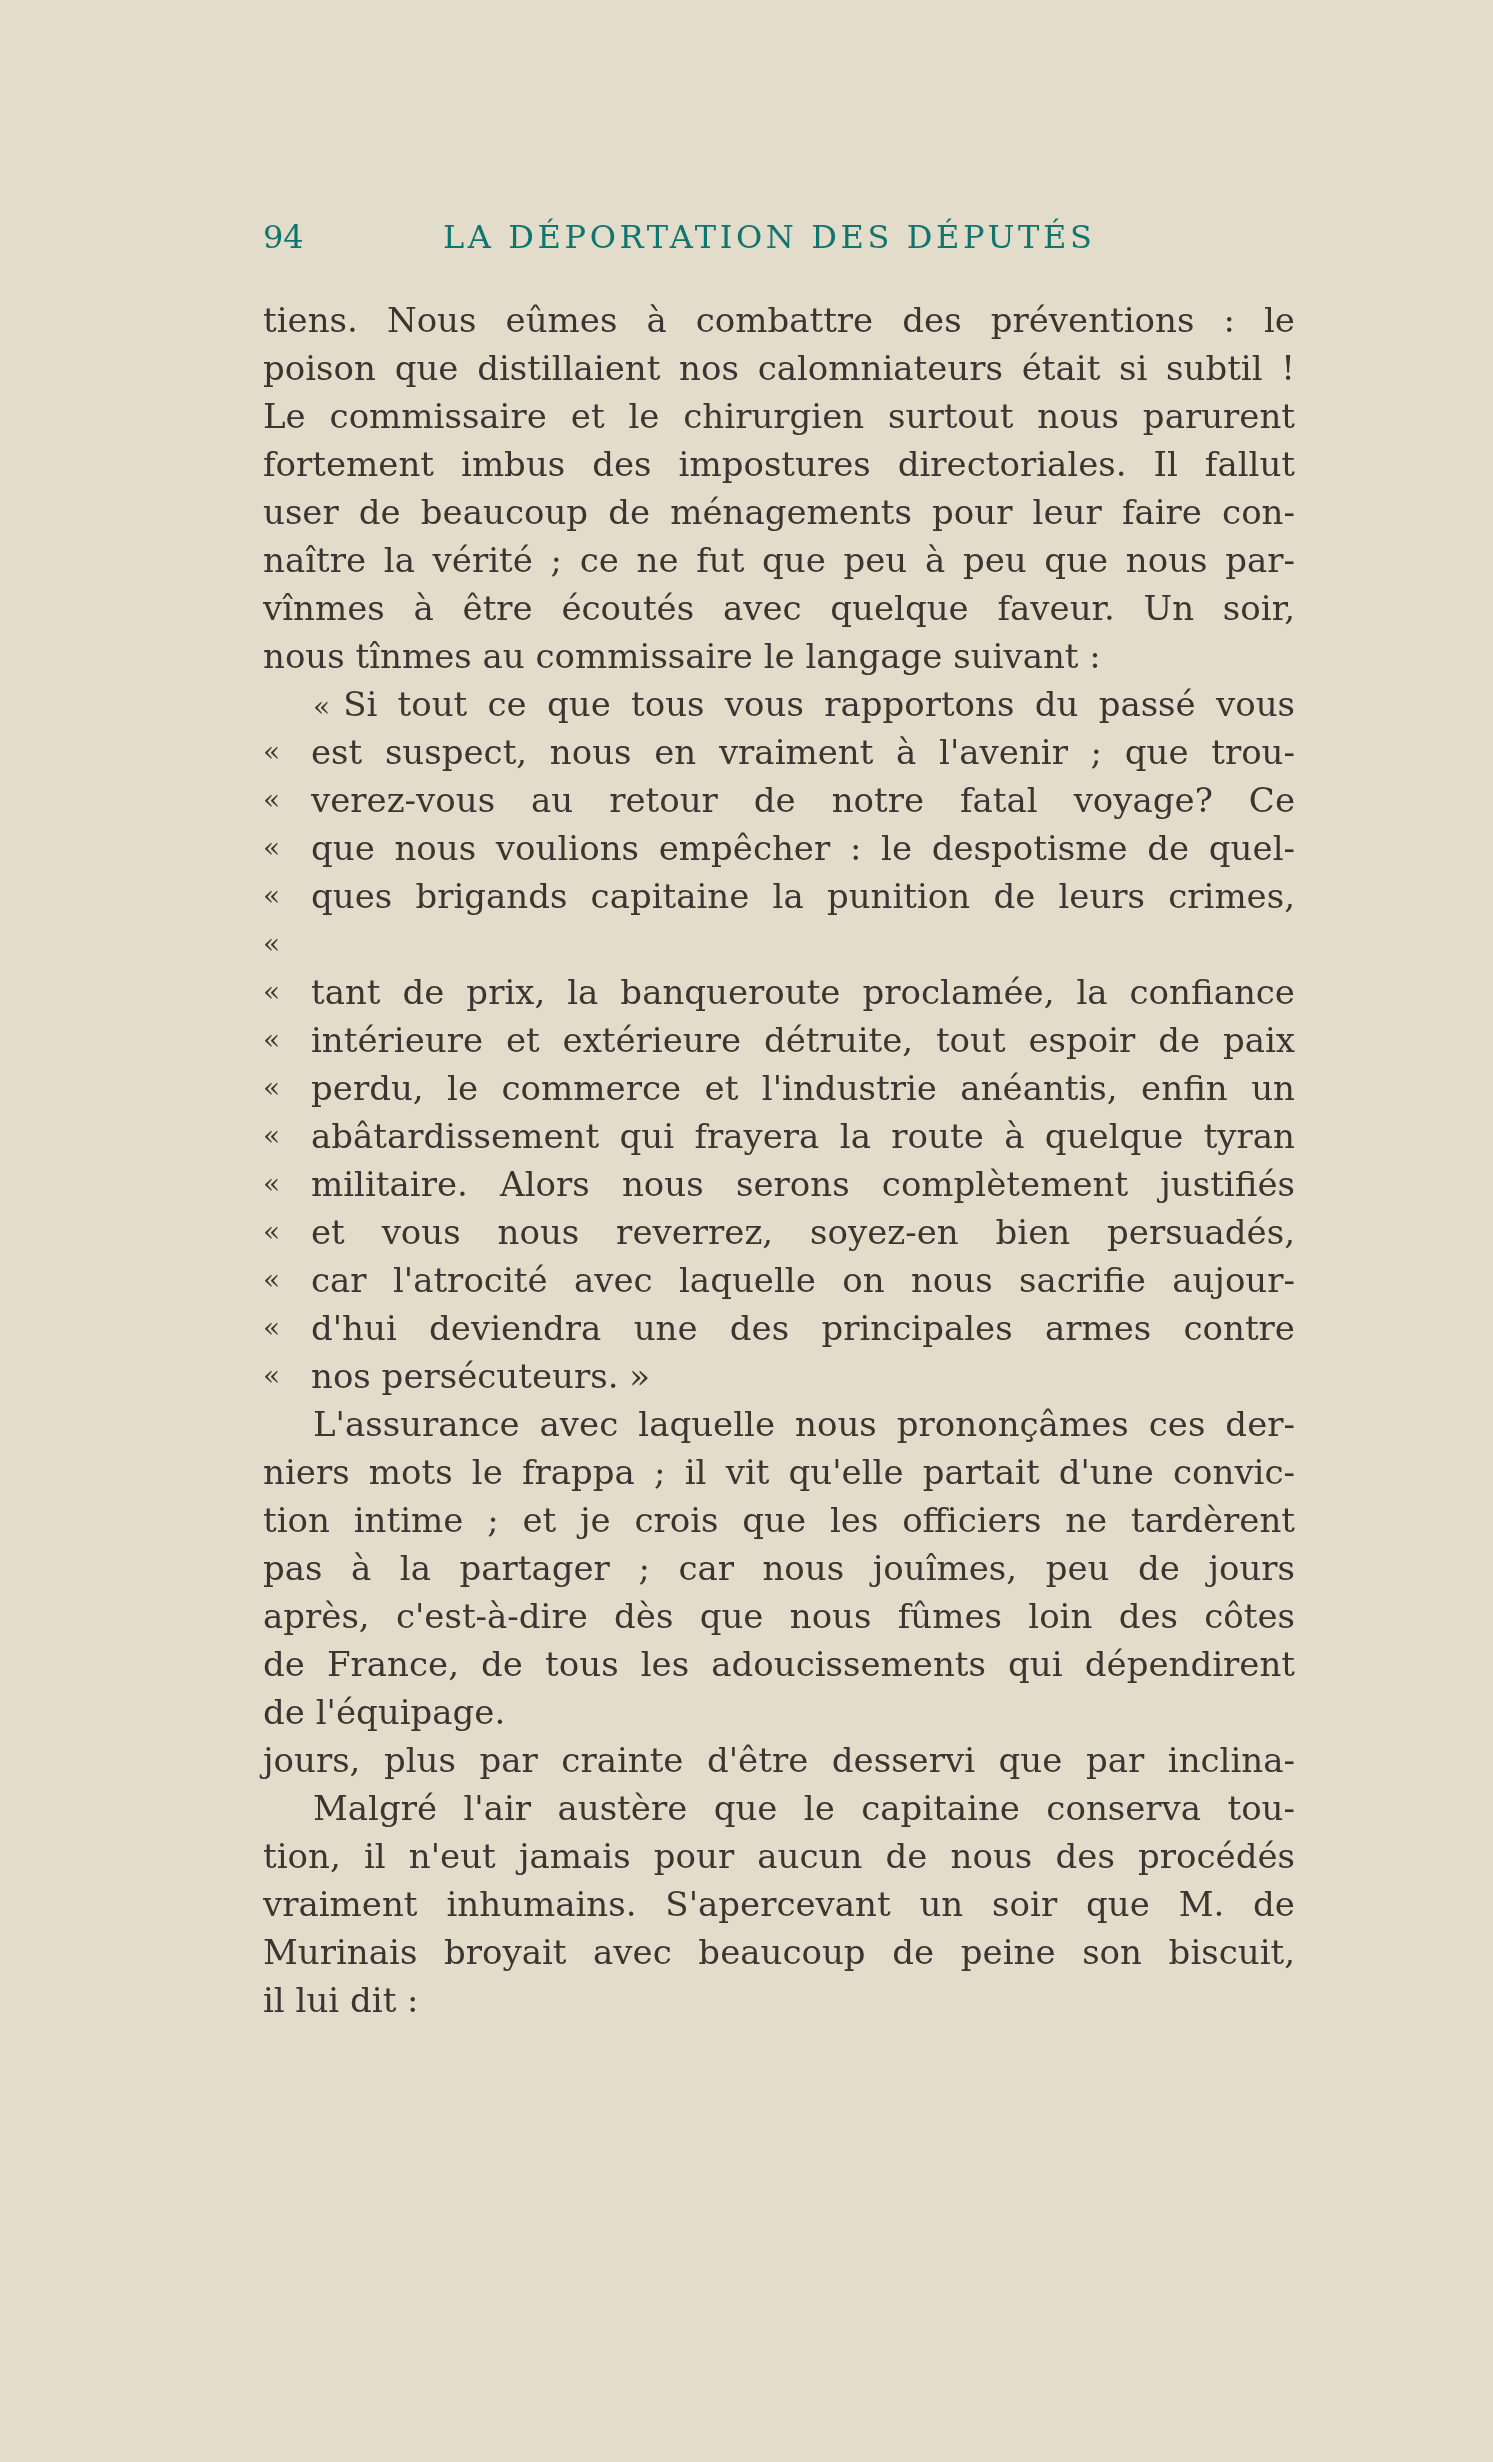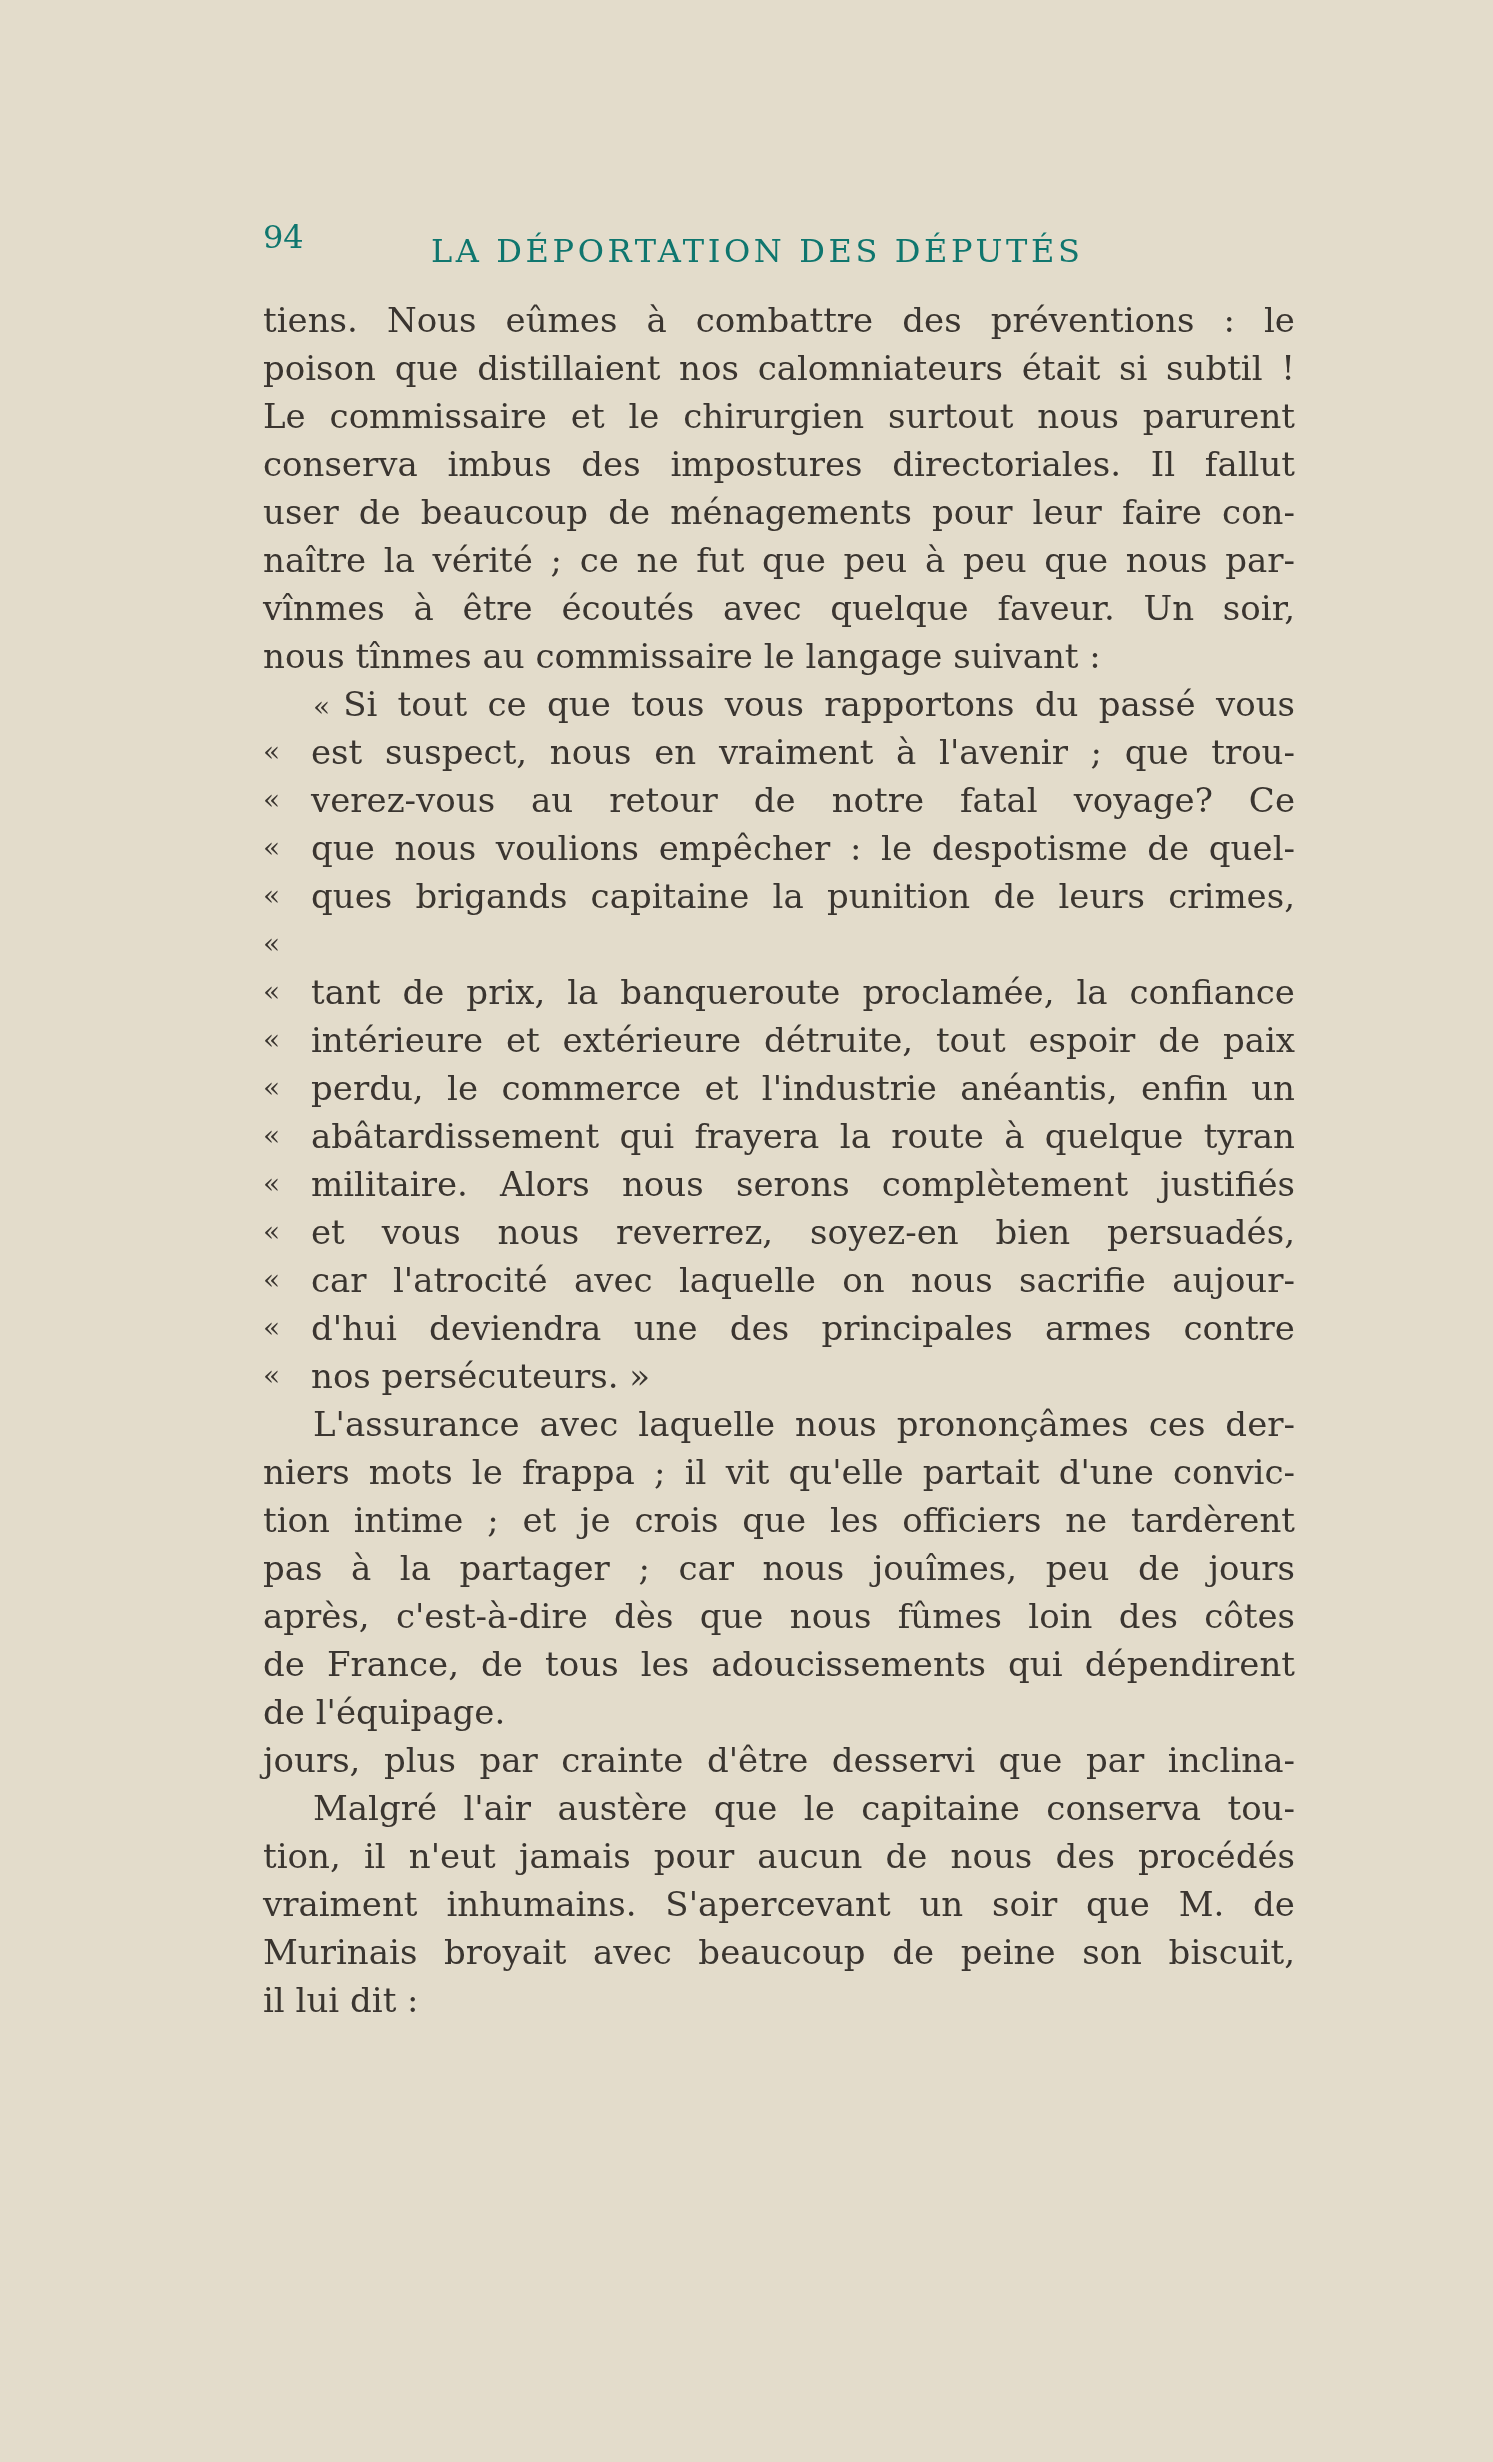--- a/index.html
+++ b/index.html
@@ -26,24 +26,23 @@
     color: #0f766e;
   }
   .folio {
     position: absolute;
     left: 0;
     top: 5.8px;
     letter-spacing: 0;
   }
   .head-title {
     position: absolute;
-    left: 168px;
+    left: 180px;
     top: 5.8px;
     white-space: nowrap;
-    margin-top: 14px;
   }
   .body {
     margin-top: 36px;
     font-size: 34px;
     line-height: 48px;
   }
   .line {
     display: block;
     white-space: nowrap;
     text-align: justify;
@@ -70,21 +69,21 @@
     <span class="folio">94</span>
     <span class="head-title">LA DÉPORTATION DES DÉPUTÉS</span>
   </div>
 
   <div class="body">
 
     <div>
       <span class="line">tiens. Nous eûmes à combattre des préventions : le</span>
       <span class="line">poison que distillaient nos calomniateurs était si subtil !</span>
       <span class="line">Le commissaire et le chirurgien surtout nous parurent</span>
-      <span class="line">conserva imbus des impostures directoriales. Il fallut</span>
+      <span class="line">fortement imbus des impostures directoriales. Il fallut</span>
       <span class="line">user de beaucoup de ménagements pour leur faire con-</span>
       <span class="line">naître la vérité ; ce ne fut que peu à peu que nous par-</span>
       <span class="line">vînmes à être écoutés avec quelque faveur. Un soir,</span>
       <span class="line last">nous tînmes au commissaire le langage suivant :</span>
     </div>
 
     <div>
       <span class="line quote first-quote"><span class="qmark">«</span><span>Si tout ce que tous vous rapportons du passé vous</span></span>
       <span class="line quote"><span class="qmark">«</span><span>est suspect, nous en vraiment à l'avenir ; que trou-</span></span>
       <span class="line quote"><span class="qmark">«</span><span>verez-vous au retour de notre fatal voyage? Ce</span></span>

